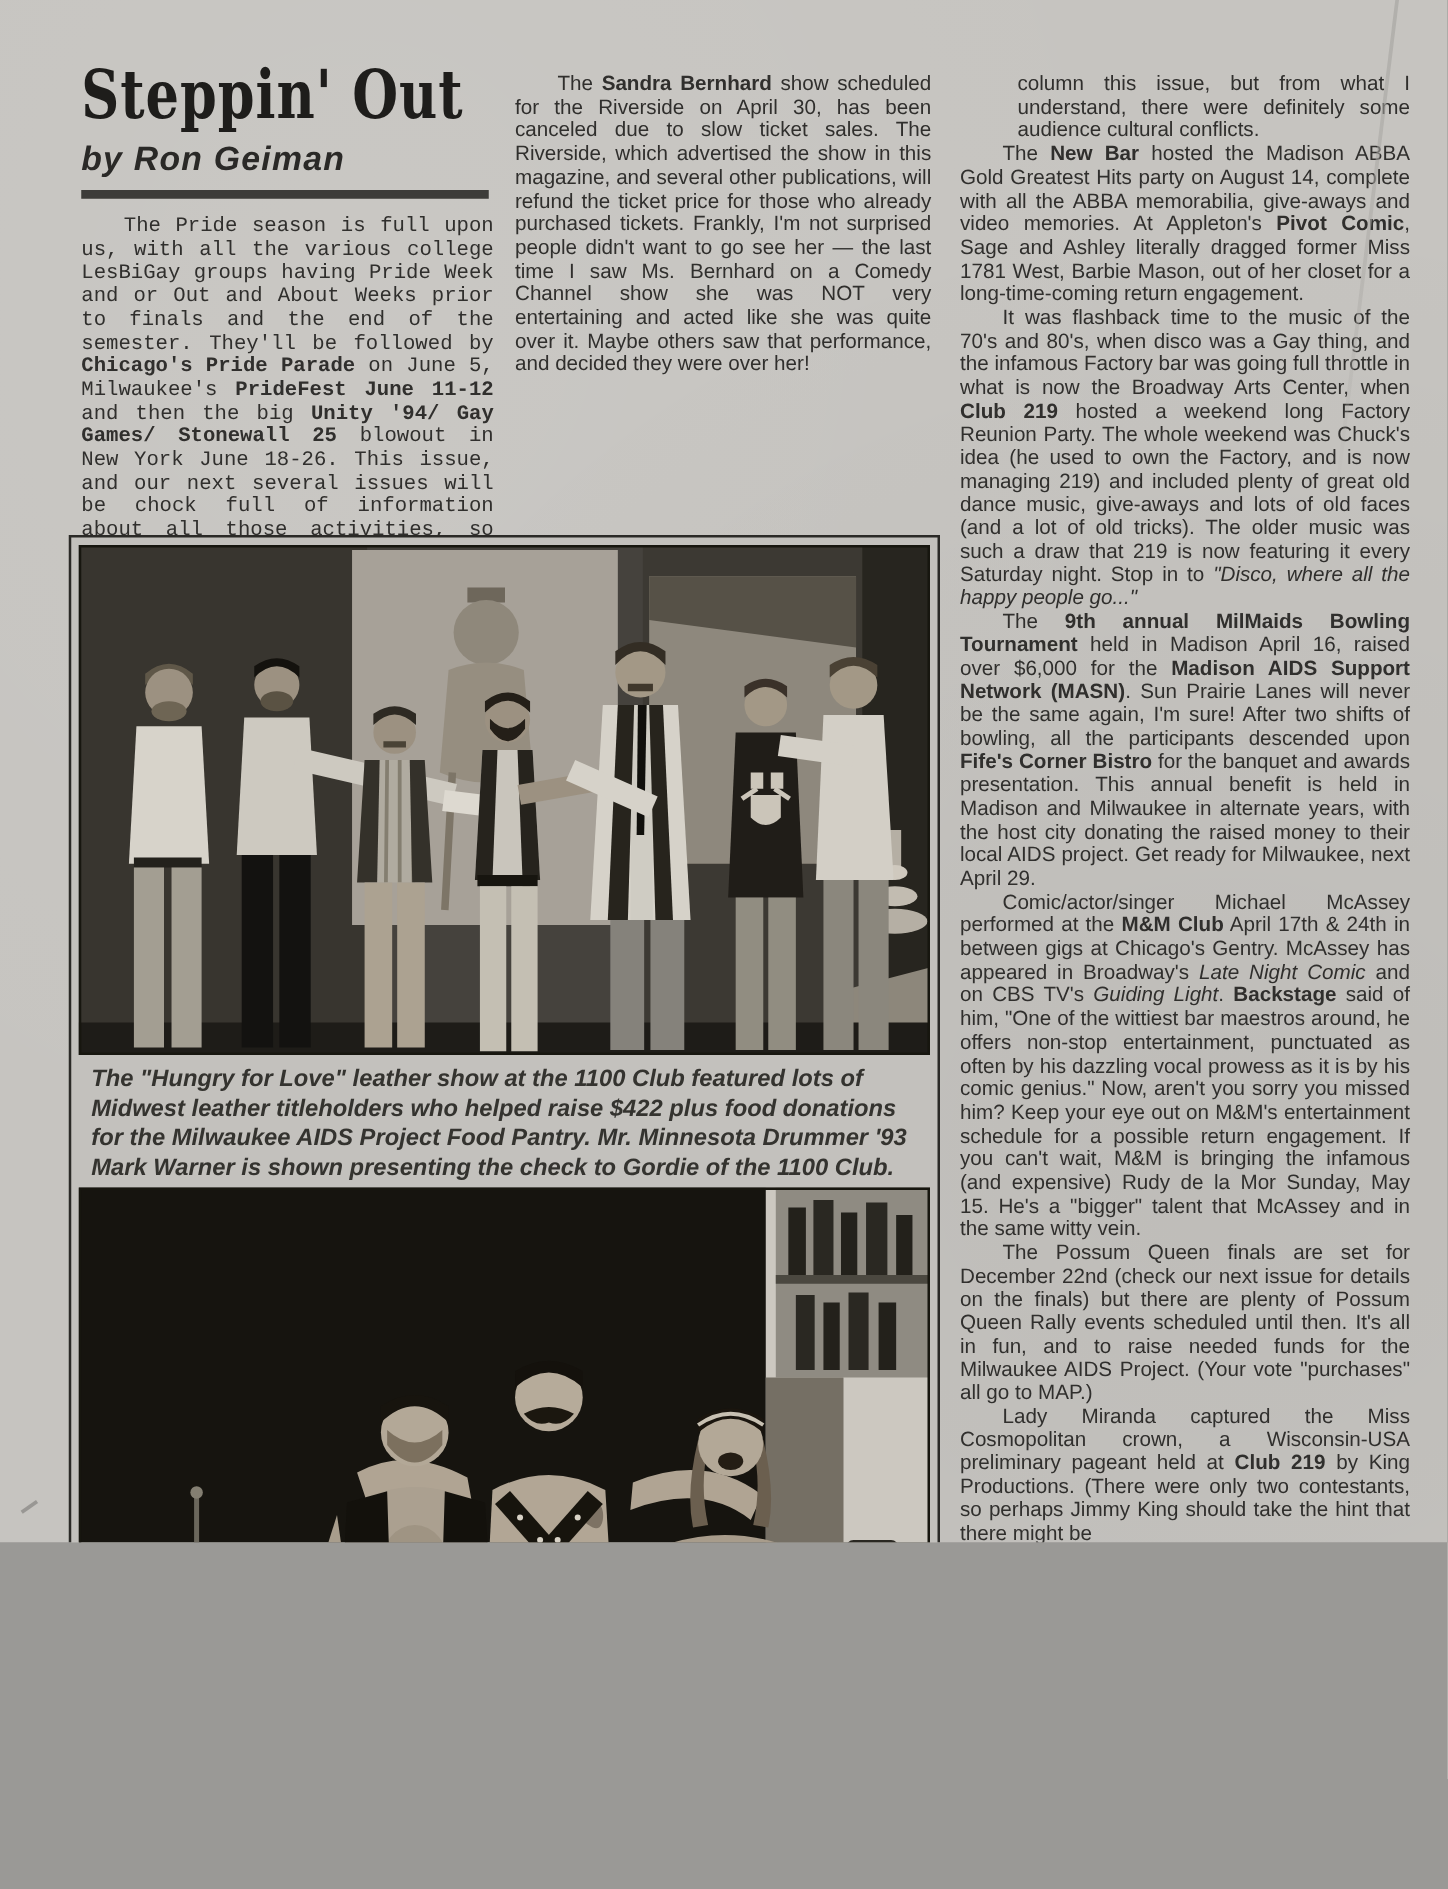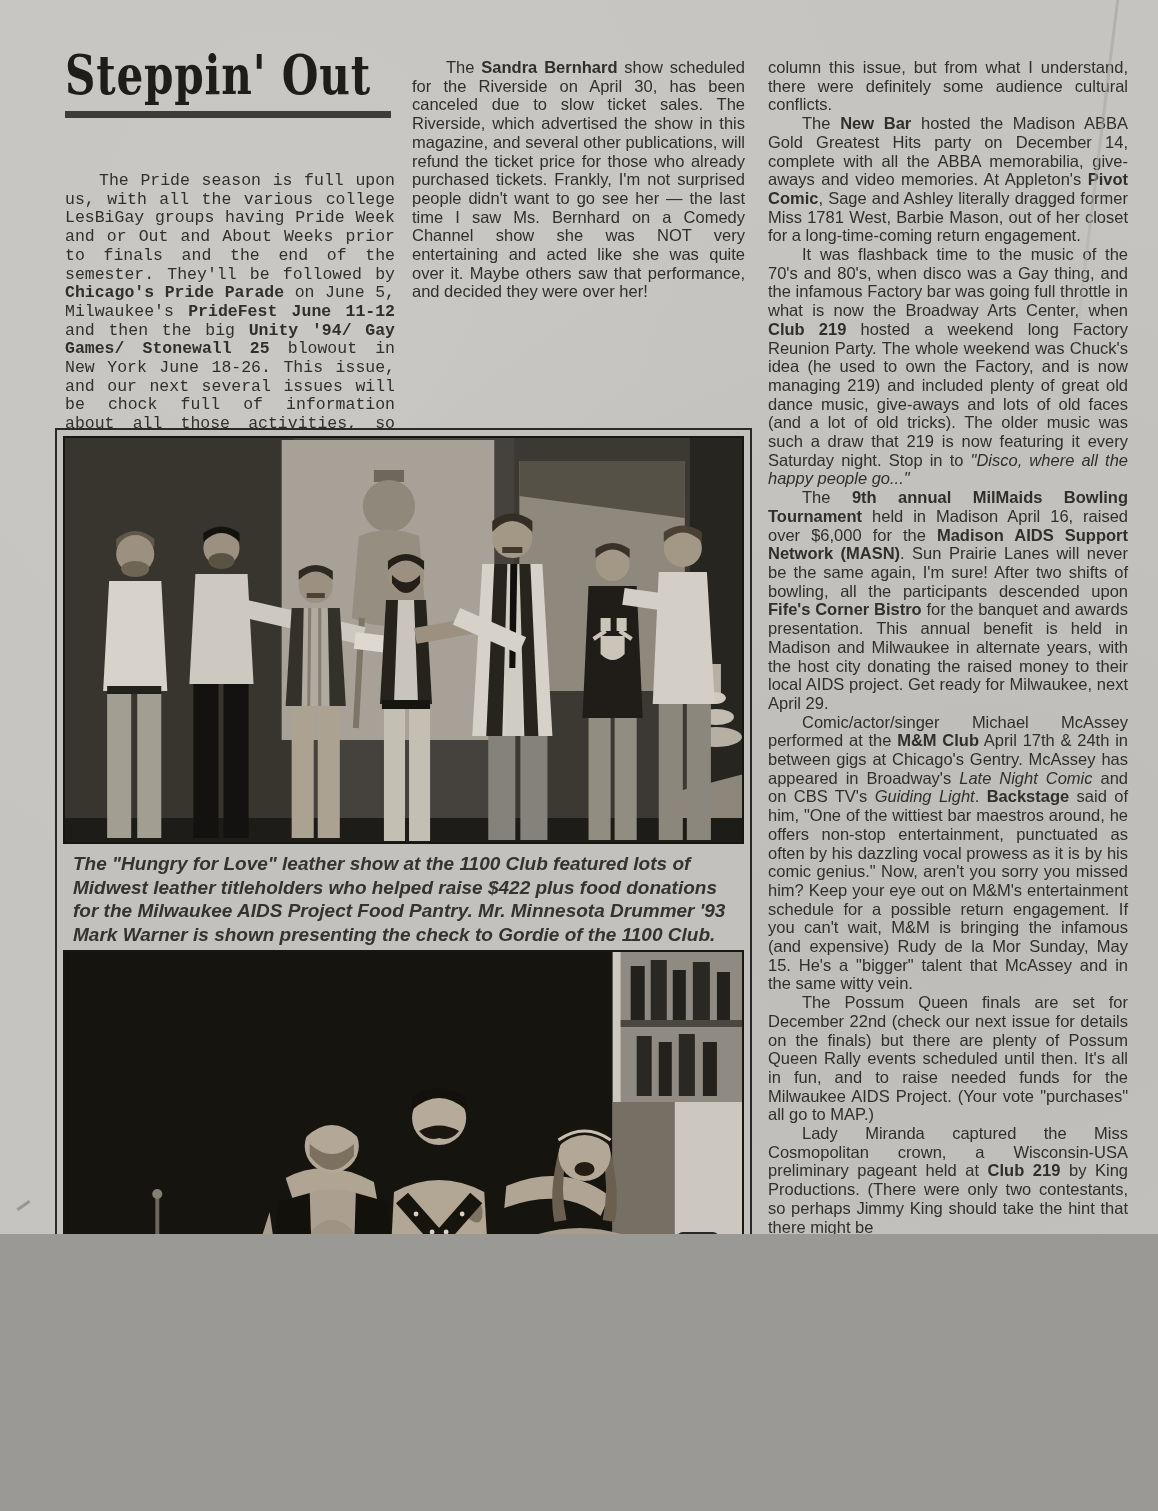--- a/index.html
+++ b/index.html
@@ -31,21 +31,21 @@
   }
   .byline{
     margin-top:10px;
     font-weight:bold;font-style:italic;
     font-size:27px;color:#2a2927;letter-spacing:1px;
   }
   .rule{margin-top:9px;width:326px;height:7px;background:#3d3c39;}
   
   .col{position:absolute;text-align:justify;font-size:16.5px;line-height:18.7px;color:#302f2d;}
   .col p{margin:0;text-indent:34px;}
-  .col p.noindent{text-indent:0;}
+  .col p.noindent{text-indent:0;margin-left:46px;}
   .b{font-weight:bold;}
   .i{font-style:italic;}
   #col1{left:65px;top:172px;width:330px;font-family:Liberation Mono, monospace;}
   #col2{left:412px;top:58px;width:333px;}
   #col3{left:768px;top:58px;width:360px;}
   
   .photo-block{
     position:absolute;left:55px;top:428px;width:697px;height:1016px;
     box-sizing:border-box;border:2px solid #2b2a27;
     padding:6px 6px 0;overflow:hidden;background:#c3c1bd;
@@ -76,32 +76,33 @@
     background:#8d8c88;transform:rotate(-35deg);opacity:0.8;
   }
 </style>
 </head>
 <body>
 
 <div class="page">
 
   <div class="masthead">
     <h1>Steppin' Out</h1>
+    <div class="byline">by Ron Geiman</div>
     <div class="rule"></div>
   </div>
 
   <div id="col1" class="col">
       <p><span>The Pride season is full upon us, with all the various college LesBiGay groups having Pride Week and or Out and About Weeks prior to finals and the end of the semester. They'll be followed by </span><span class="b">Chicago's Pride Parade</span><span> on June 5, Milwaukee's </span><span class="b">PrideFest June 11-12</span><span> and then the big </span><span class="b">Unity '94/ Gay Games/ Stonewall 25</span><span> blowout in New York June 18-26. This issue, and our next several issues will be chock full of information about all those activities, so get ready for Pride Overload!</span></p>
     </div>
   <div id="col2" class="col">
       <p><span>The </span><span class="b">Sandra Bernhard</span><span> show scheduled for the Riverside on April 30, has been canceled due to slow ticket sales. The Riverside, which advertised the show in this magazine, and several other publications, will refund the ticket price for those who already purchased tickets. Frankly, I'm not surprised people didn't want to go see her — the last time I saw Ms. Bernhard on a Comedy Channel show she was NOT very entertaining and acted like she was quite over it. Maybe others saw that performance, and decided they were over her!</span></p>
     </div>
   <div id="col3" class="col">
       <p class="noindent"><span>column this issue, but from what I understand, there were definitely some audience cultural conflicts.</span></p>
-      <p><span>The </span><span class="b">New Bar</span><span> hosted the Madison ABBA Gold Greatest Hits party on December 14, complete with all the ABBA memorabilia, give-aways and video memories. At Appleton's </span><span class="b">Pivot Comic</span><span>, Sage and Ashley literally dragged former Miss 1781 West, Barbie Mason, out of her closet for a long-time-coming return engagement.</span></p>
+      <p><span>The </span><span class="b">New Bar</span><span> hosted the Madison ABBA Gold Greatest Hits party on August 14, complete with all the ABBA memorabilia, give-aways and video memories. At Appleton's </span><span class="b">Pivot Comic</span><span>, Sage and Ashley literally dragged former Miss 1781 West, Barbie Mason, out of her closet for a long-time-coming return engagement.</span></p>
       <p><span>It was flashback time to the music of the 70's and 80's, when disco was a Gay thing, and the infamous Factory bar was going full throttle in what is now the Broadway Arts Center, when </span><span class="b">Club 219</span><span> hosted a weekend long Factory Reunion Party. The whole weekend was Chuck's idea (he used to own the Factory, and is now managing 219) and included plenty of great old dance music, give-aways and lots of old faces (and a lot of old tricks). The older music was such a draw that 219 is now featuring it every Saturday night. Stop in to </span><span class="i">"Disco, where all the happy people go..."</span></p>
       <p><span>The </span><span class="b">9th annual MilMaids Bowling Tournament</span><span> held in Madison April 16, raised over $6,000 for the </span><span class="b">Madison AIDS Support Network (MASN)</span><span>. Sun Prairie Lanes will never be the same again, I'm sure! After two shifts of bowling, all the participants descended upon </span><span class="b">Fife's Corner Bistro</span><span> for the banquet and awards presentation. This annual benefit is held in Madison and Milwaukee in alternate years, with the host city donating the raised money to their local AIDS project. Get ready for Milwaukee, next April 29.</span></p>
       <p><span>Comic/actor/singer Michael McAssey performed at the </span><span class="b">M&amp;M Club</span><span> April 17th &amp; 24th in between gigs at Chicago's Gentry. McAssey has appeared in Broadway's </span><span class="i">Late Night Comic</span><span> and on CBS TV's </span><span class="i">Guiding Light</span><span>. </span><span class="b">Backstage</span><span> said of him, "One of the wittiest bar maestros around, he offers non-stop entertainment, punctuated as often by his dazzling vocal prowess as it is by his comic genius." Now, aren't you sorry you missed him? Keep your eye out on M&amp;M's entertainment schedule for a possible return engagement. If you can't wait, M&amp;M is bringing the infamous (and expensive) Rudy de la Mor Sunday, May 15. He's a "bigger" talent that McAssey and in the same witty vein.</span></p>
       <p><span>The Possum Queen finals are set for December 22nd (check our next issue for details on the finals) but there are plenty of Possum Queen Rally events scheduled until then. It's all in fun, and to raise needed funds for the Milwaukee AIDS Project. (Your vote "purchases" all go to MAP.)</span></p>
       <p><span>Lady Miranda captured the Miss Cosmopolitan crown, a Wisconsin-USA preliminary pageant held at </span><span class="b">Club 219</span><span> by King Productions. (There were only two contestants, so perhaps Jimmy King should take the hint that there might be</span></p>
     </div>
 
   <div class="photo-block">
 
     <div class="photo">

